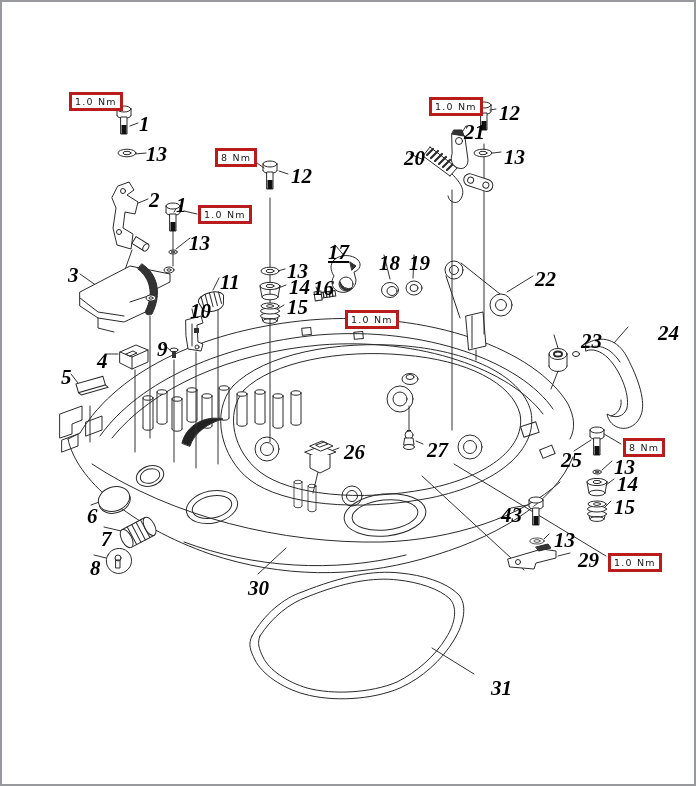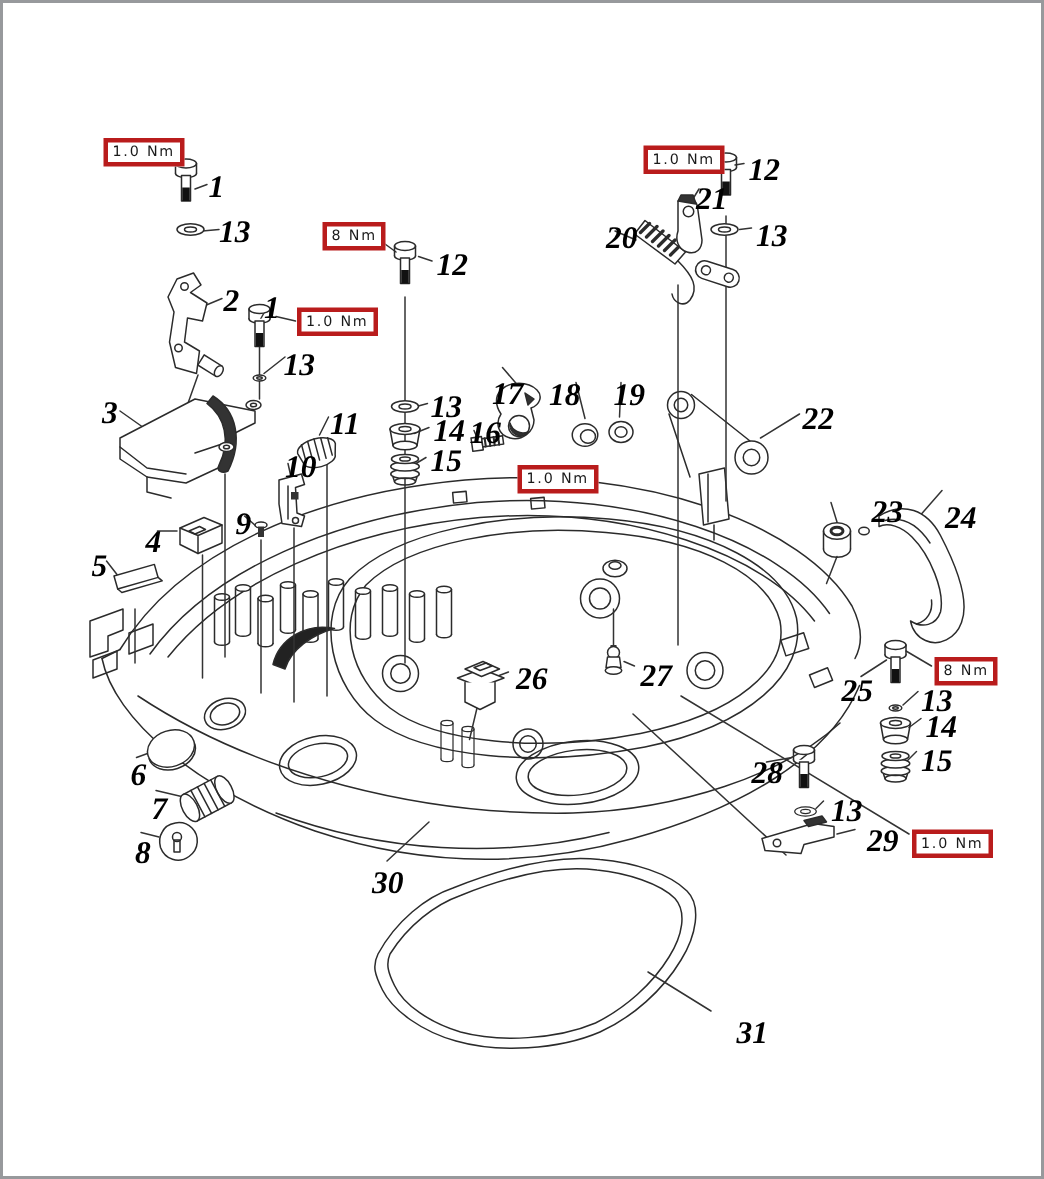--- a/index.html
+++ b/index.html
@@ -367,37 +367,37 @@
       <span class="part-num" style="left: 289px; top: 164px;">12</span>
       <span class="part-num" style="left: 218px; top: 270px;">11</span>
       <span class="part-num" style="left: 188px; top: 299px;">10</span>
       <span class="part-num" style="left: 155px; top: 337px;">9</span>
       <span class="part-num" style="left: 95px; top: 349px;">4</span>
       <span class="part-num" style="left: 59px; top: 365px;">5</span>
       <span class="part-num" style="left: 285px; top: 259px;">13</span>
       <span class="part-num" style="left: 287px; top: 275px;">14</span>
       <span class="part-num" style="left: 285px; top: 295px;">15</span>
       <span class="part-num" style="left: 311px; top: 276px;">16</span>
-      <span class="part-num" style="left: 326px; top: 250px;">17</span>
-      <span class="part-num" style="left: 364px; top: 251px; text-align: center;">18</span>
+      <span class="part-num" style="left: 326px; top: 240px; text-decoration: underline;">17</span>
+      <span class="part-num" style="left: 377px; top: 251px; text-align: center;">18</span>
       <span class="part-num" style="left: 407px; top: 251px;">19</span>
       <span class="part-num" style="left: 402px; top: 146px;">20</span>
       <span class="part-num" style="left: 462px; top: 120px;">21</span>
       <span class="part-num" style="left: 497px; top: 101px;">12</span>
       <span class="part-num" style="left: 502px; top: 145px;">13</span>
       <span class="part-num" style="left: 533px; top: 267px;">22</span>
       <span class="part-num" style="left: 548px; top: 329px; margin-left: 31px;">23</span>
-      <span class="part-num" style="left: 628px; top: 321px; margin-top: 12px;">24</span>
+      <span class="part-num" style="left: 656px; top: 321px;">24</span>
       <span class="part-num" style="left: 559px; top: 448px;">25</span>
       <span class="part-num" style="left: 612px; top: 455px;">13</span>
       <span class="part-num" style="left: 615px; top: 472px;">14</span>
       <span class="part-num" style="left: 612px; top: 495px;">15</span>
       <span class="part-num" style="left: 342px; top: 440px;">26</span>
       <span class="part-num" style="left: 425px; top: 438px;">27</span>
-      <span class="part-num" style="left: 499px; top: 503px;">28</span>
+      <span class="part-num" style="left: 499px; top: 503px;">43</span>
       <span class="part-num" style="left: 552px; top: 528px;">13</span>
       <span class="part-num" style="left: 576px; top: 548px;">29</span>
       <span class="part-num" style="left: 246px; top: 576px;">30</span>
       <span class="part-num" style="left: 477px; top: 676px; margin-left: 12px;">31</span>
       <span class="part-num" style="left: 85px; top: 504px;">6</span>
       <span class="part-num" style="left: 99px; top: 527px;">7</span>
       <span class="part-num" style="left: 88px; top: 556px;">8</span>
       <span class="torque-box" style="left: 67px; top: 90px;">1.0 Nm</span>
       <span class="torque-box" style="left: 213px; top: 146px;">8 Nm</span>
       <span class="torque-box" style="left: 196px; top: 203px;">1.0 Nm</span>

